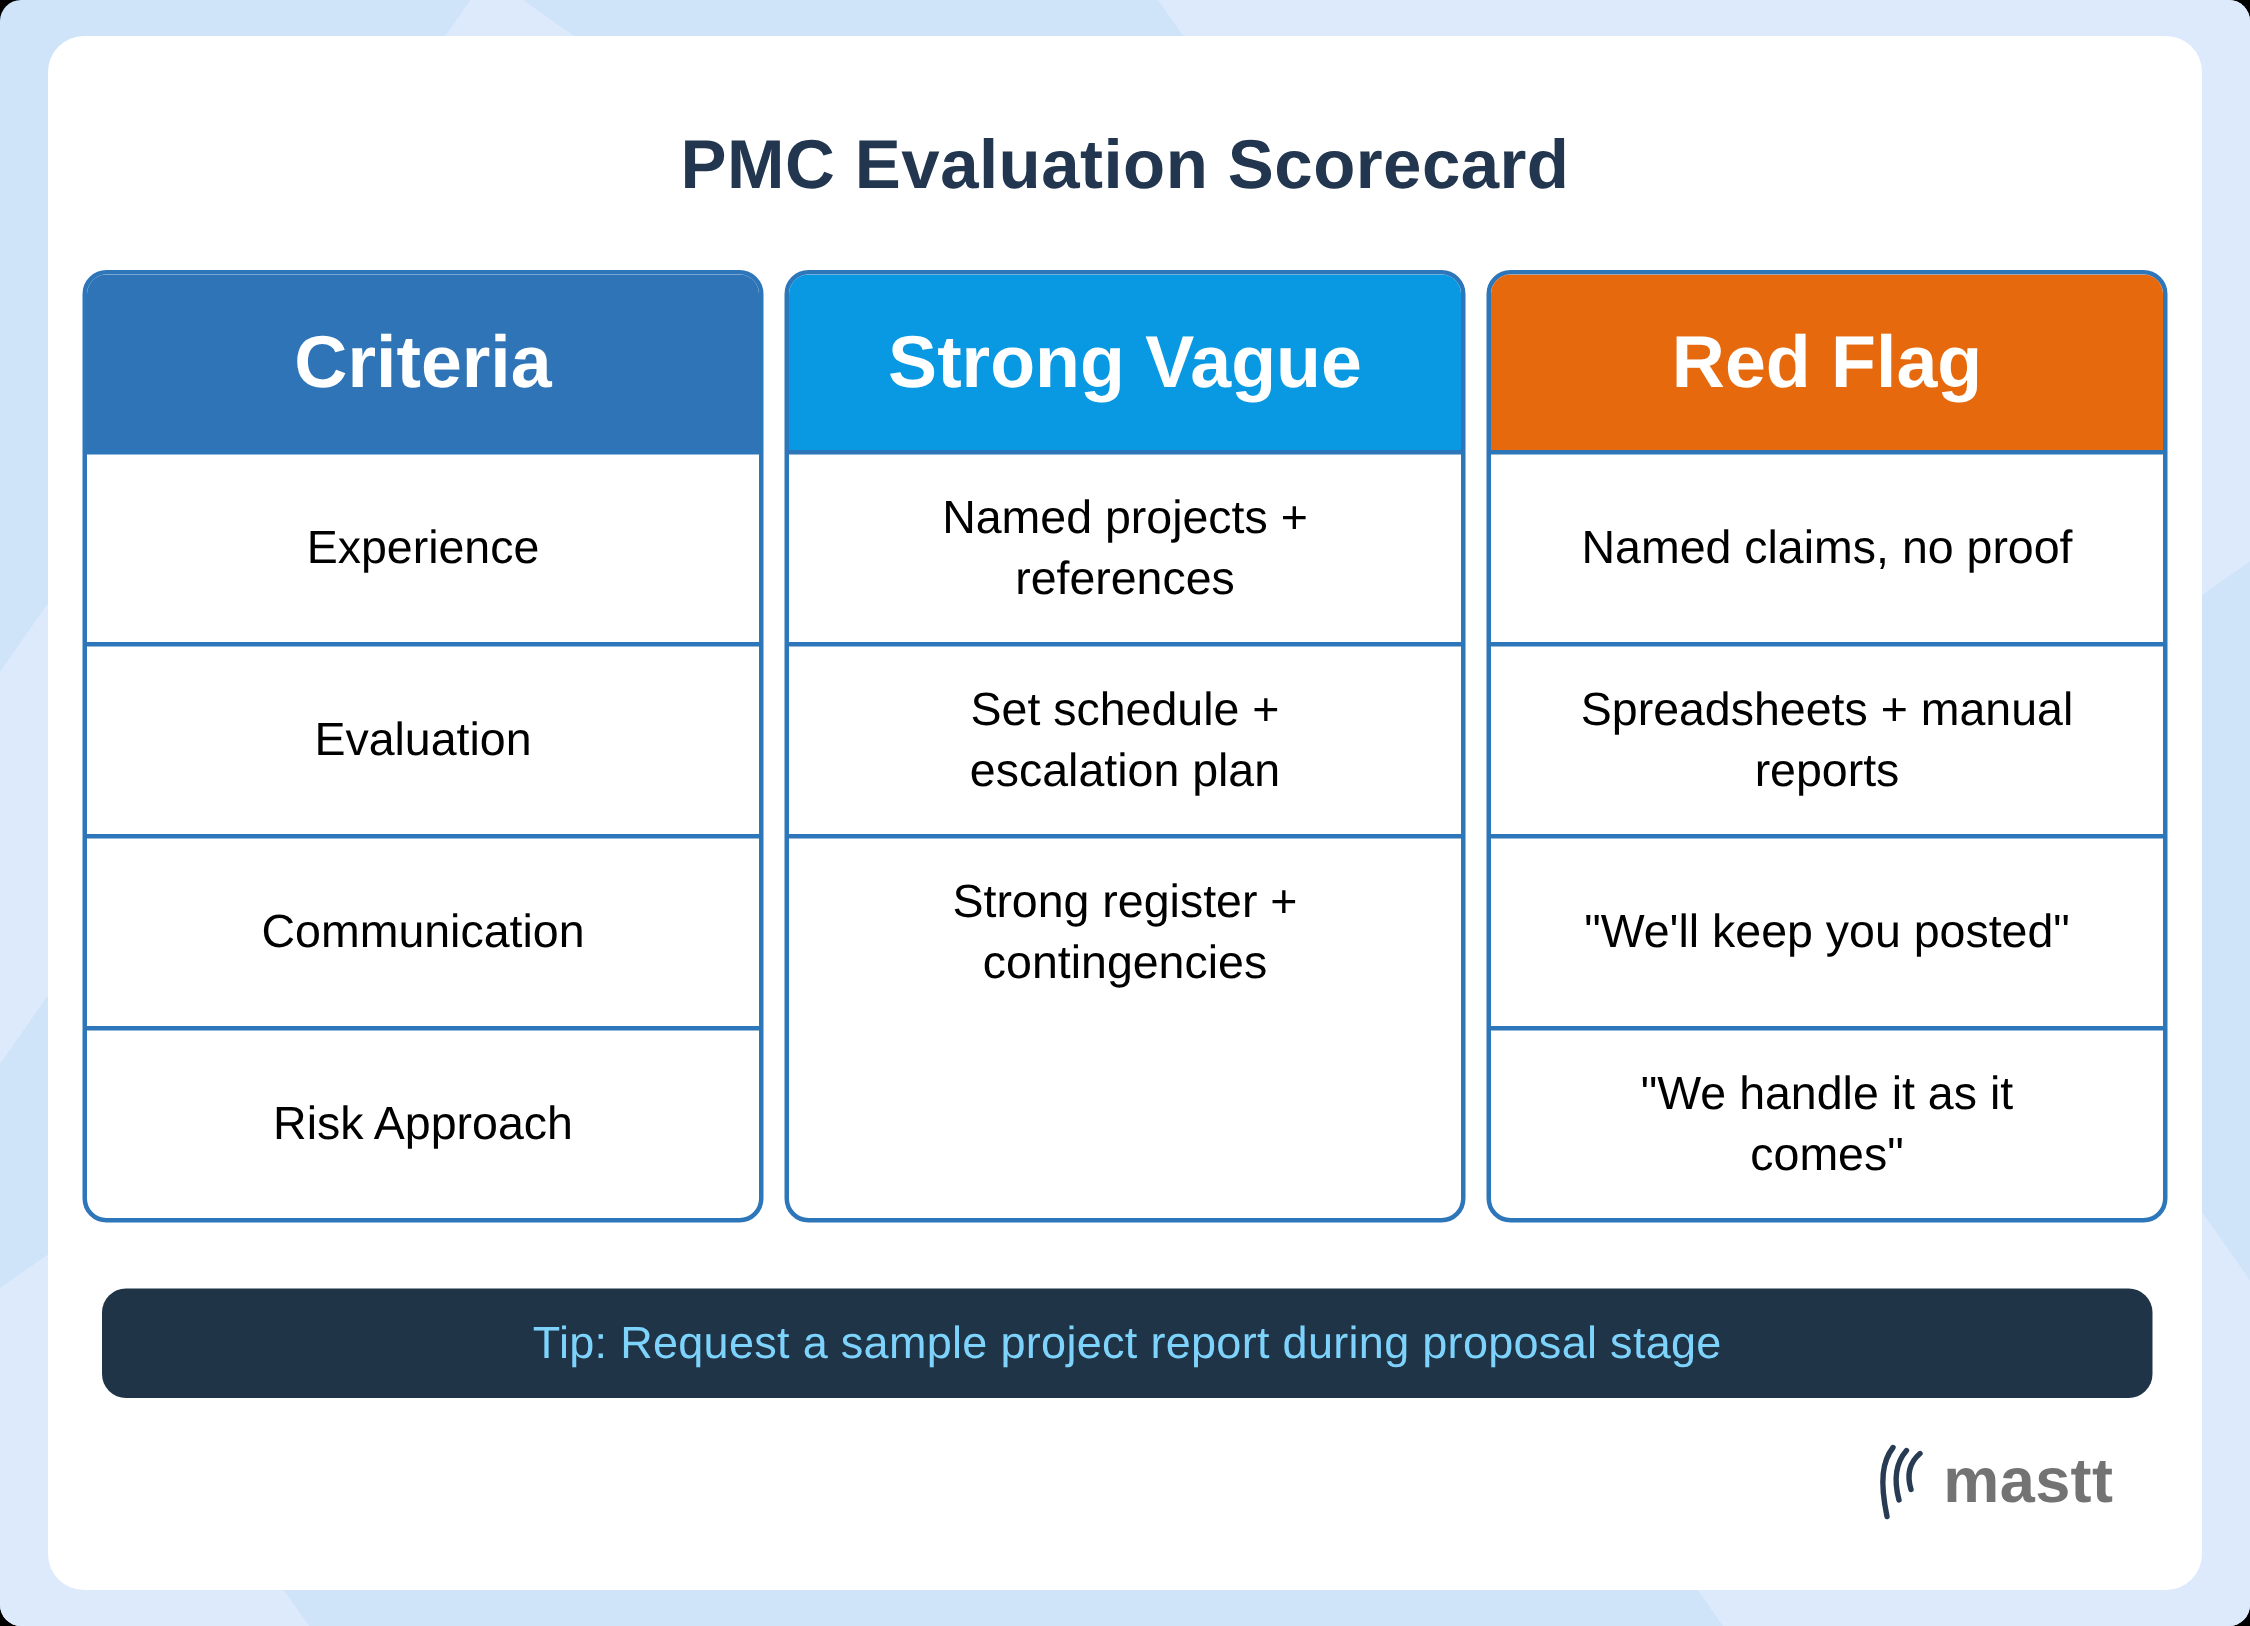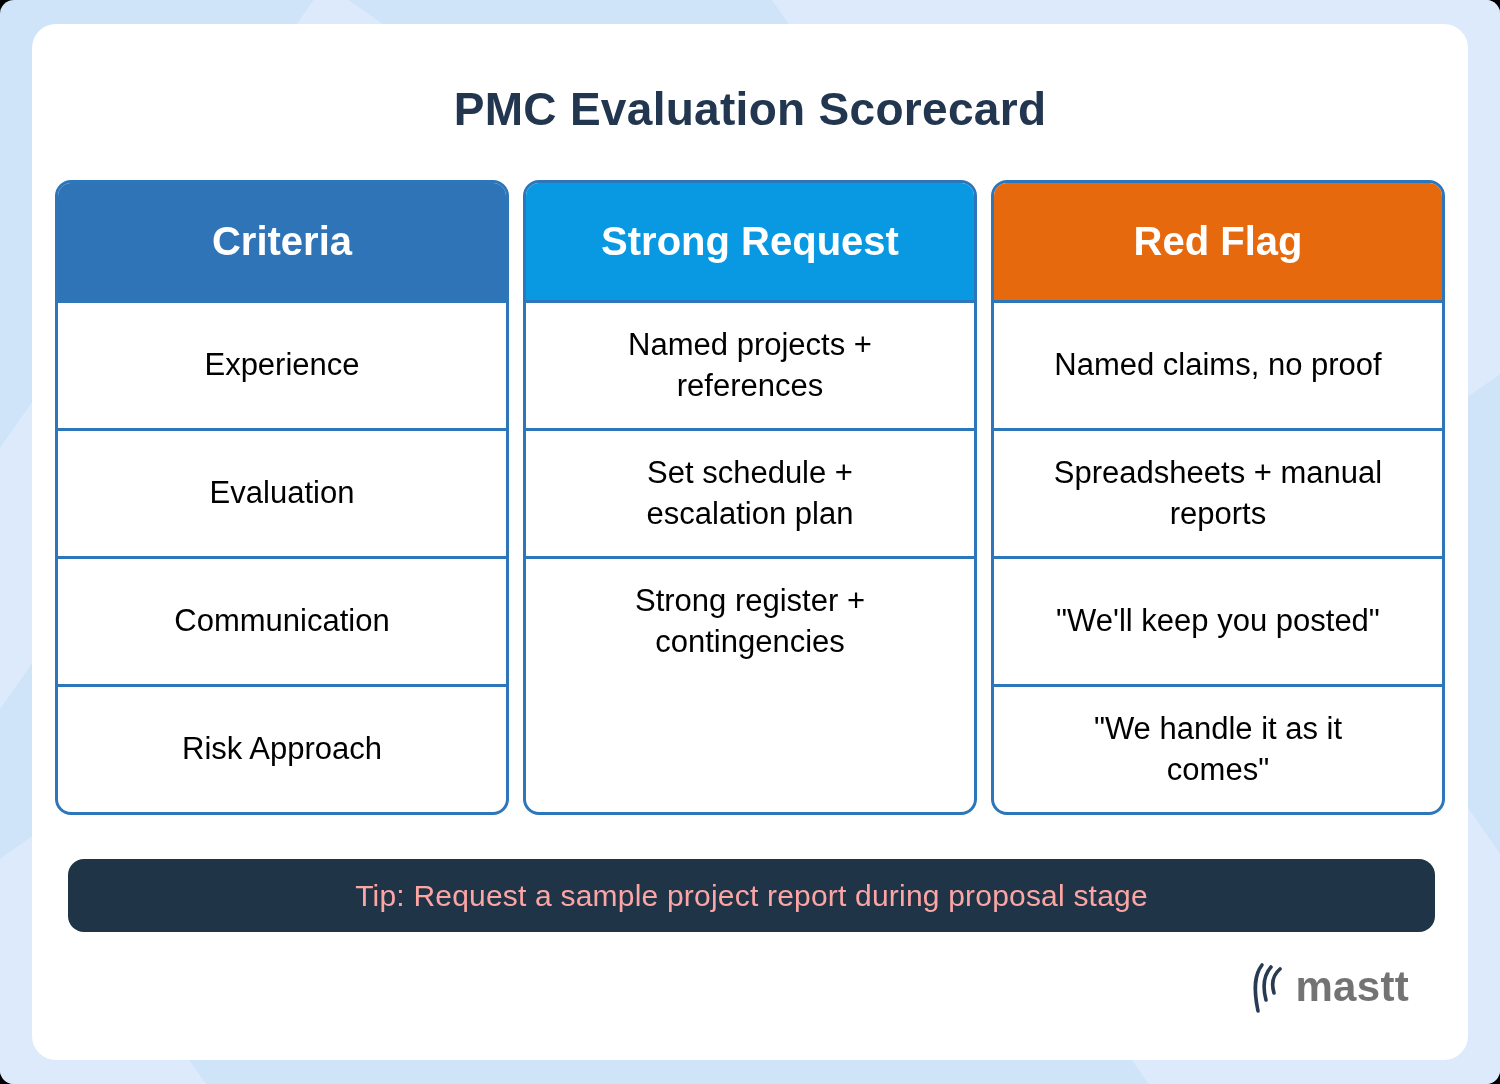--- a/index.html
+++ b/index.html
@@ -50,42 +50,42 @@
     background: #ffffff;
     display: flex;
     flex-direction: column;
   }
   .col-header {
     height: 117px;
     display: flex;
     align-items: center;
     justify-content: center;
     color: #ffffff;
-    font-size: 40px;
+    font-size: 49px;
     font-weight: 700;
   }
   .cell {
     height: 128px;
     display: flex;
     align-items: center;
     justify-content: center;
     text-align: center;
     border-top: 3px solid #2d76ba;
     font-size: 31px;
     line-height: 1.3;
     padding: 0 56px;
   }
   .tip-banner {
     margin: 44px 10px 0 13px;
     height: 73px;
     border-radius: 16px;
     display: flex;
     align-items: center;
     justify-content: center;
-    color: #fca5a5;
+    color: #7dd3fc;
     font-size: 30px;
     font-weight: 400;
     letter-spacing: 0.2px;
   }
   .logo-row {
     display: flex;
     align-items: center;
     justify-content: flex-end;
     margin-top: 28px;
     padding-right: 36px;
@@ -116,21 +116,21 @@
 
       <section class="col" style="border-color: rgb(45, 118, 186);">
         <header class="col-header" style="background-color: rgb(46, 116, 183);">Criteria</header>
         <div class="cell" style="border-top-color: rgb(45, 118, 186);">Experience</div>
         <div class="cell" style="border-top-color: rgb(45, 118, 186);">Evaluation</div>
         <div class="cell" style="border-top-color: rgb(45, 118, 186);">Communication</div>
         <div class="cell" style="border-top-color: rgb(45, 118, 186);">Risk Approach</div>
       </section>
 
       <section class="col" style="border-color: rgb(45, 118, 186);">
-        <header class="col-header" style="background-color: rgb(8, 153, 226);">Strong Request</header>
+        <header class="col-header" style="background-color: rgb(8, 153, 226);">Strong Vague</header>
         <div class="cell" style="border-top-color: rgb(45, 118, 186);">Named projects + references</div>
         <div class="cell" style="border-top-color: rgb(45, 118, 186);">Set schedule + escalation plan</div>
         <div class="cell" style="border-top-color: rgb(45, 118, 186);">Strong register + contingencies</div>
       </section>
 
       <section class="col" style="border-color: rgb(45, 118, 186);">
         <header class="col-header" style="background-color: rgb(231, 105, 13);">Red Flag</header>
         <div class="cell" style="border-top-color: rgb(45, 118, 186);">Named claims, no proof</div>
         <div class="cell" style="border-top-color: rgb(45, 118, 186);">Spreadsheets + manual reports</div>
         <div class="cell" style="border-top-color: rgb(45, 118, 186);">"We'll keep you posted"</div>

